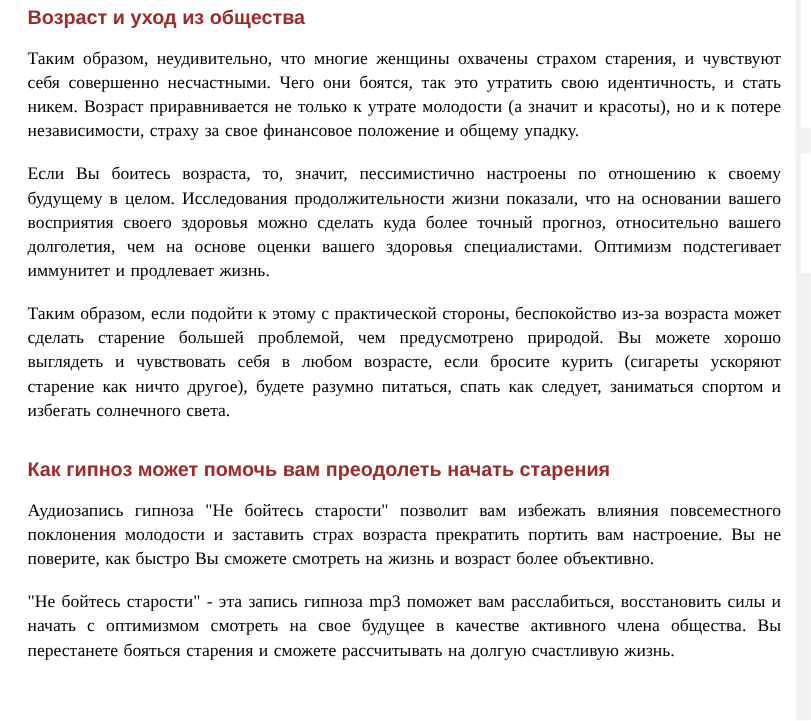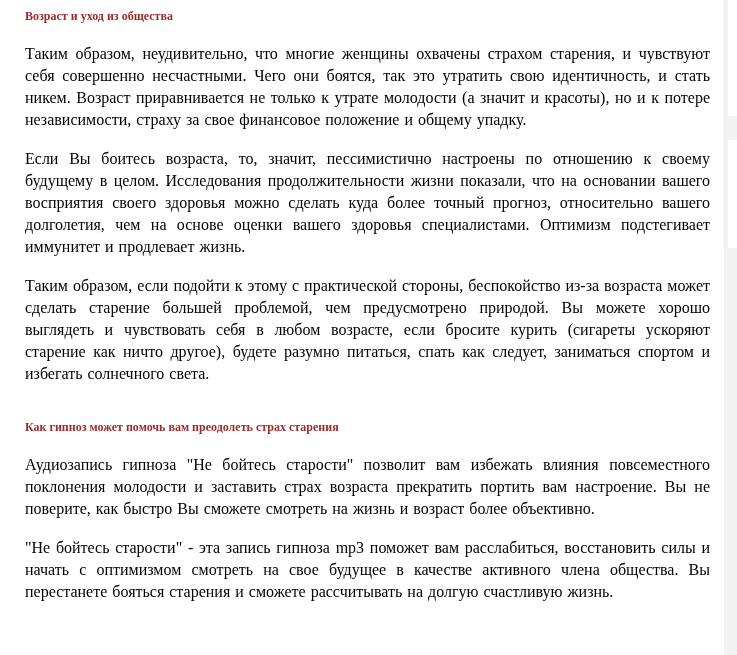--- a/index.html
+++ b/index.html
@@ -12,22 +12,22 @@
     font-family: "Liberation Serif", serif;
   }
   .content {
     position: absolute;
     left: 25px;
     top: 0;
     width: 685px;
     color: var(--body-text, #000000);
   }
   .heading {
-    font-family: Liberation Serif, serif;
-    font-size: 12px;
+    font-family: Liberation Sans, sans-serif;
+    font-size: 18px;
     line-height: 20px;
     font-weight: bold;
     color: var(--heading, #9e2a2a);
     margin: 32px 0 17px 0;
   }
   .heading.first { margin-top: 6px; }
   .para {
     font-size: 16px;
     line-height: 22px;
     text-align: justify;
@@ -61,21 +61,21 @@
 
   <h2 class="heading first">Возраст и уход из общества</h2>
 
   <p class="para">Таким образом, неудивительно, что многие женщины охвачены страхом старения, и чувствуют себя совершенно несчастными. Чего они боятся, так это утратить свою идентичность, и стать никем. Возраст приравнивается не только к утрате молодости (а значит и красоты), но и к потере независимости, страху за свое финансовое положение и общему упадку.</p>
 
 
   <p class="para">Если Вы боитесь возраста, то, значит, пессимистично настроены по отношению к своему будущему в целом. Исследования продолжительности жизни показали, что на основании вашего восприятия своего здоровья можно сделать куда более точный прогноз, относительно вашего долголетия, чем на основе оценки вашего здоровья специалистами. Оптимизм подстегивает иммунитет и продлевает жизнь.</p>
 
   <p class="para">Таким образом, если подойти к этому с практической стороны, беспокойство из-за возраста может сделать старение большей проблемой, чем предусмотрено природой. Вы можете хорошо выглядеть и чувствовать себя в любом возрасте, если бросите курить (сигареты ускоряют старение как ничто другое), будете разумно питаться, спать как следует, заниматься спортом и избегать солнечного света.</p>
 
-  <h2 class="heading">Как гипноз может помочь вам преодолеть страх старения</h2>
+  <h2 class="heading">Как гипноз может помочь вам преодолеть начать старения</h2>
 
   <p class="para">Аудиозапись гипноза "Не бойтесь старости" позволит вам избежать влияния повсеместного поклонения молодости и заставить страх возраста прекратить портить вам настроение. Вы не поверите, как быстро Вы сможете смотреть на жизнь и возраст более объективно.</p>
 
   <p class="para">"Не бойтесь старости" - эта запись гипноза mp3 поможет вам расслабиться, восстановить силы и начать с оптимизмом смотреть на свое будущее в качестве активного члена общества. Вы перестанете бояться старения и сможете рассчитывать на долгую счастливую жизнь.</p>
 
 </div>
 
 <div class="sb-line"></div>
 <div class="sb-thumb"></div>
 <div class="sb-track-lower"></div>

